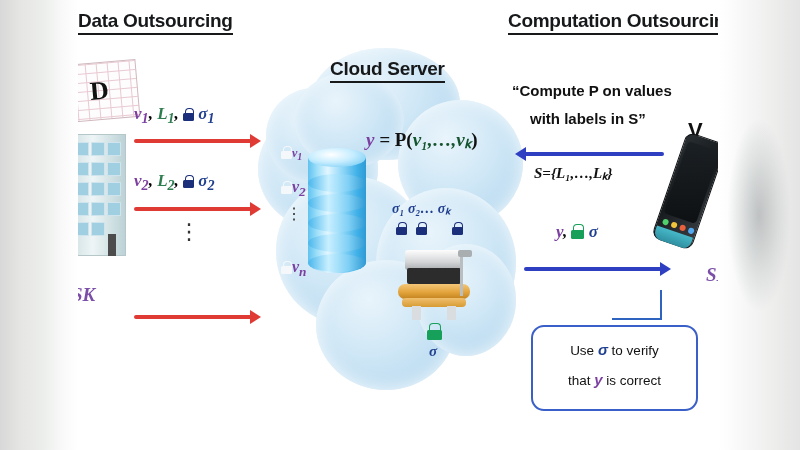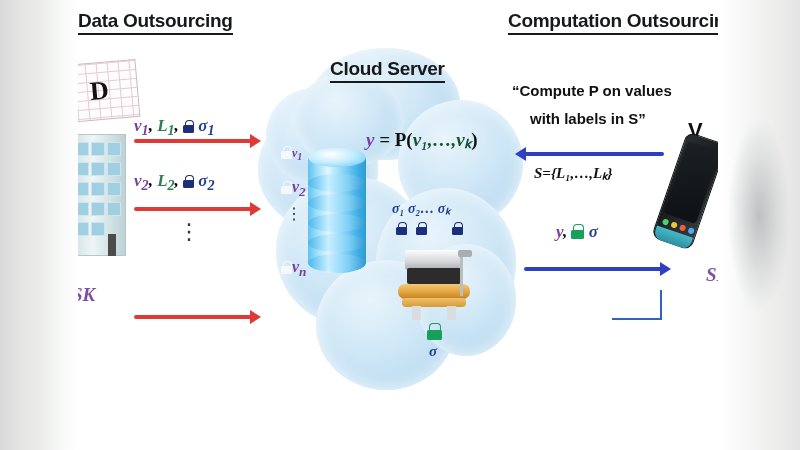--- a/index.html
+++ b/index.html
@@ -153,21 +153,21 @@
     <div class="bl-win" style="left:5px;top:68px;"></div>
       <div class="bl-win" style="left:21px;top:68px;"></div>
       <div class="bl-win" style="left:37px;top:68px;"></div>
     <div class="bl-win" style="left:5px;top:88px;"></div>
       <div class="bl-win" style="left:21px;top:88px;"></div>
     <div class="bl-door"></div>
   </div>
 
   <span class="lab sk" style="left:72px;top:284px;">SK</span>
 
-  <div class="lab math" style="left:134px;top:116px;font-size:17px;">
+  <div class="lab math" style="left:134px;top:104px;font-size:17px;">
     <span class="v"><span>v</span><sub>1</sub></span><span>,</span>
     <span class="L"><span>L</span><sub>1</sub></span><span>,</span>
     <span class="lock navy"><i class="shackle"></i><i class="bodyl"></i></span>
     <span class="s"><span>σ</span><sub>1</sub></span>
   </div>
   <div class="arrow red" style="left:134px;top:139px;width:118px;"></div>
 
   <div class="lab math" style="left:134px;top:171px;font-size:17px;">
     <span class="v"><span>v</span><sub>2</sub></span><span>,</span>
     <span class="L"><span>L</span><sub>2</sub></span><span>,</span>
@@ -251,16 +251,24 @@
         <i style="background:#54a8ef;"></i>
     </div>
     <div class="ph-base"></div>
   </div>
 
   <span class="sk" style="position:absolute;left:706px;top:264px;">SK</span>
 
   <div class="callout-leg" style="left:660px;top:290px;width:0;height:28px;border-bottom:none;"></div>
   <div class="callout-leg" style="left:612px;top:290px;width:50px;height:28px;border-left:none;"></div>
 
+  <div id="verifybox">
+    <div id="vb1">
+      <span>Use </span><span class="math s" style="font-size:15px;">σ</span><span> to verify</span>
+    </div>
+    <div id="vb2">
+      <span>that </span><span class="math v" style="font-size:15px;">y</span><span> is correct</span>
+    </div>
+  </div>
 
   <div class="edge edge-l"></div>
   <div class="edge edge-r"></div>
 </div>
 
 </body></html>

